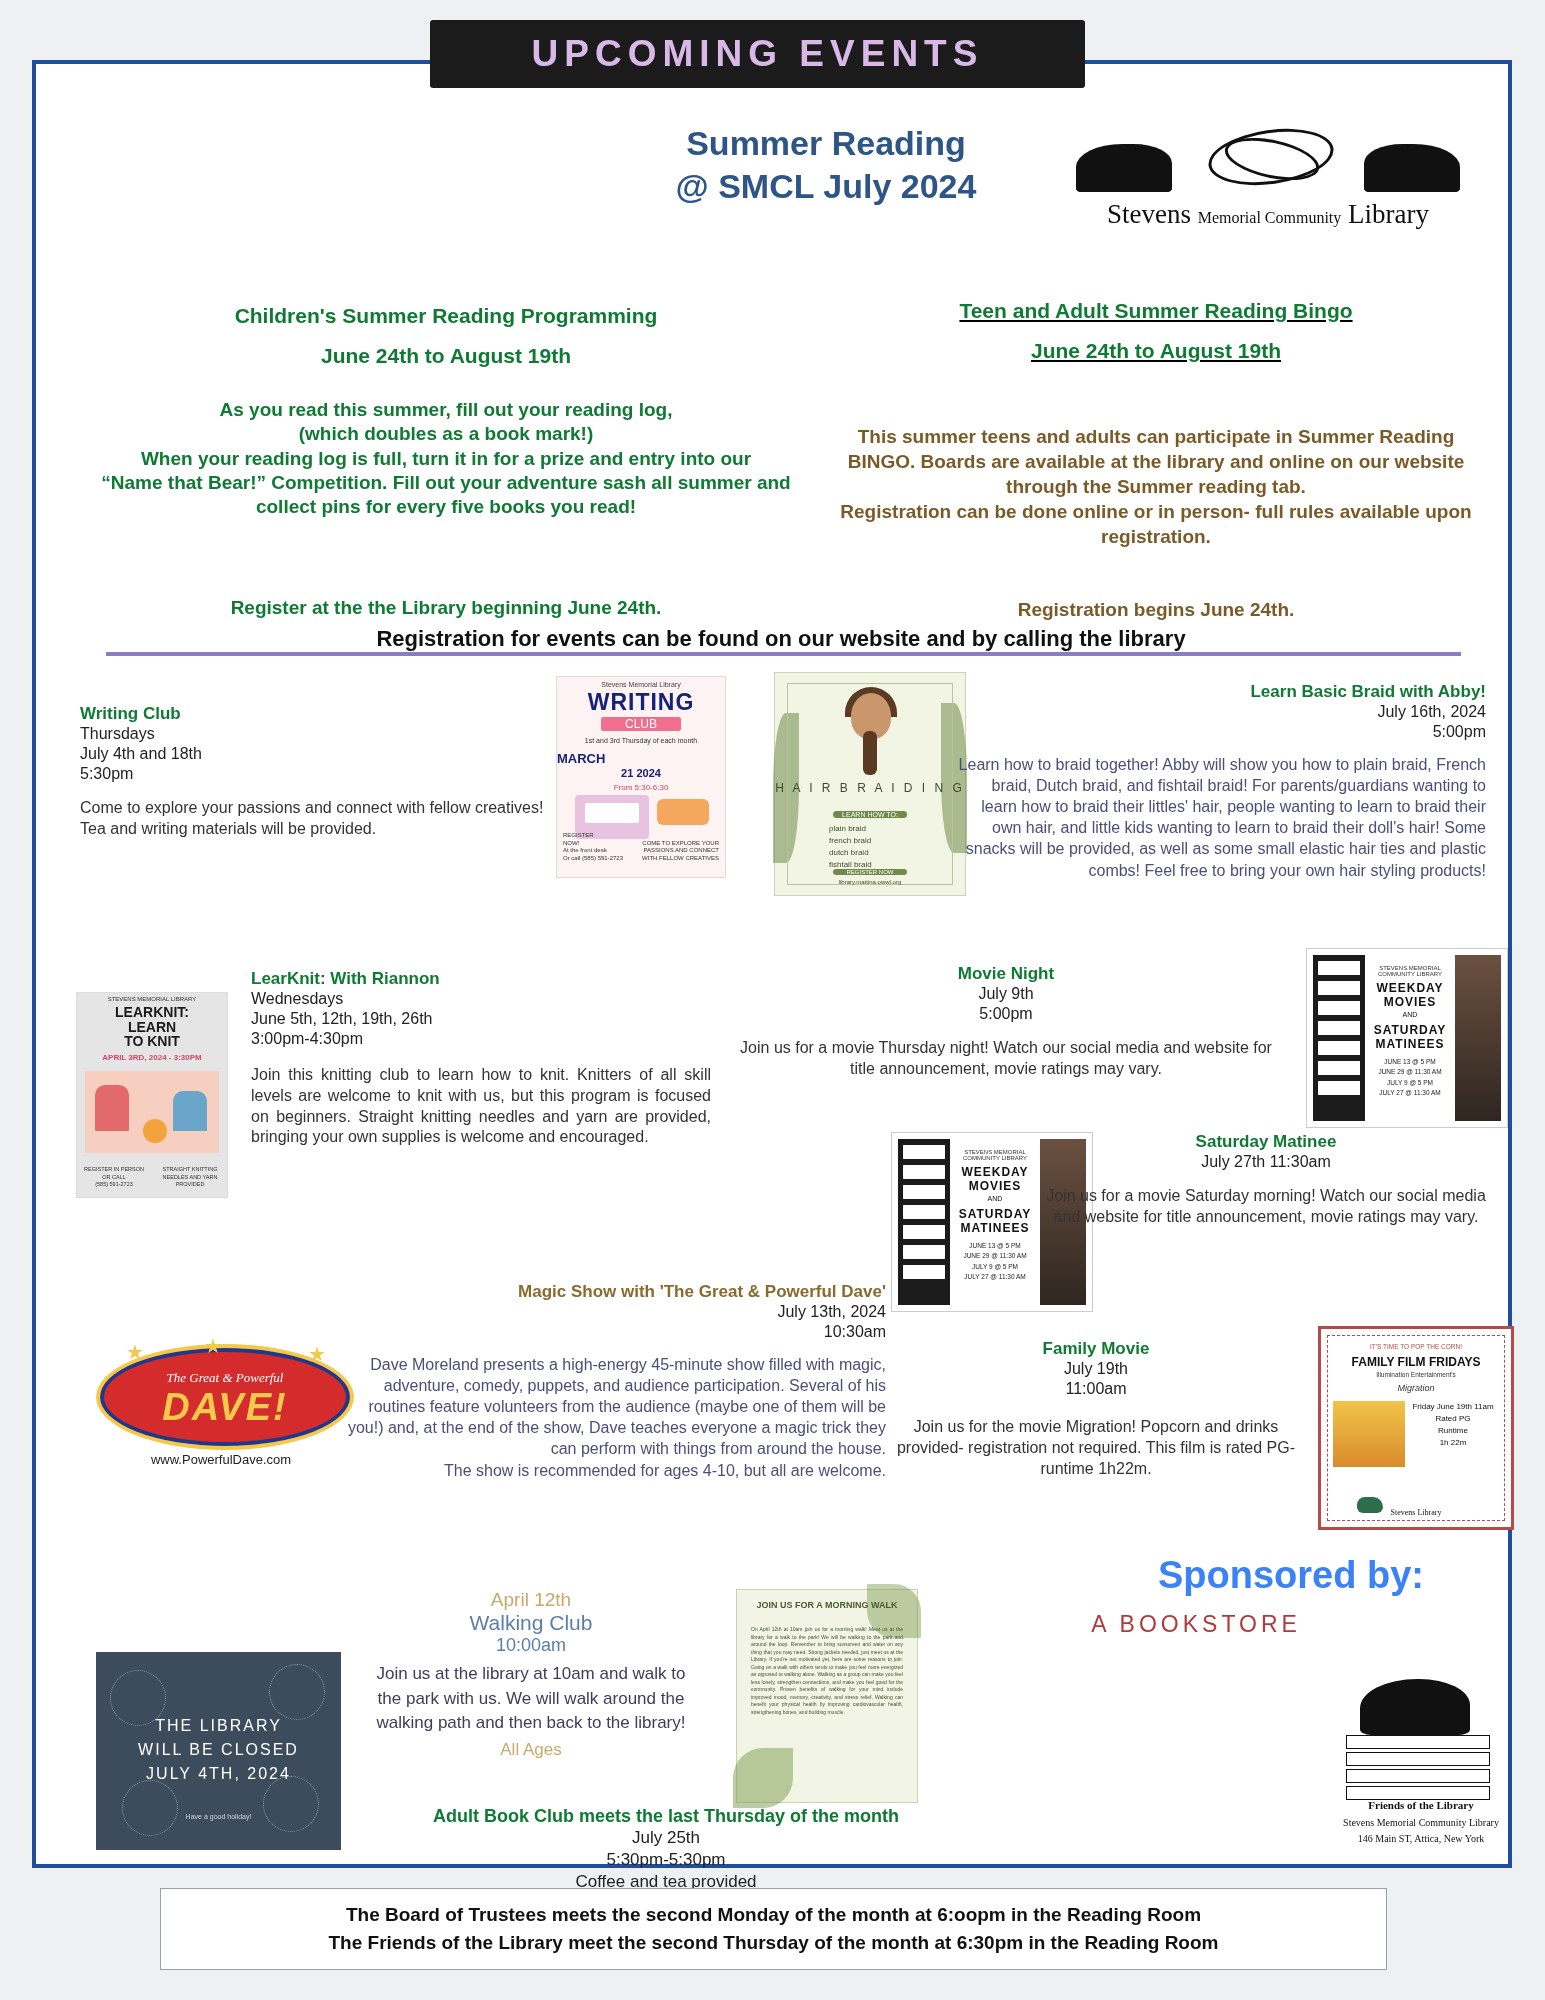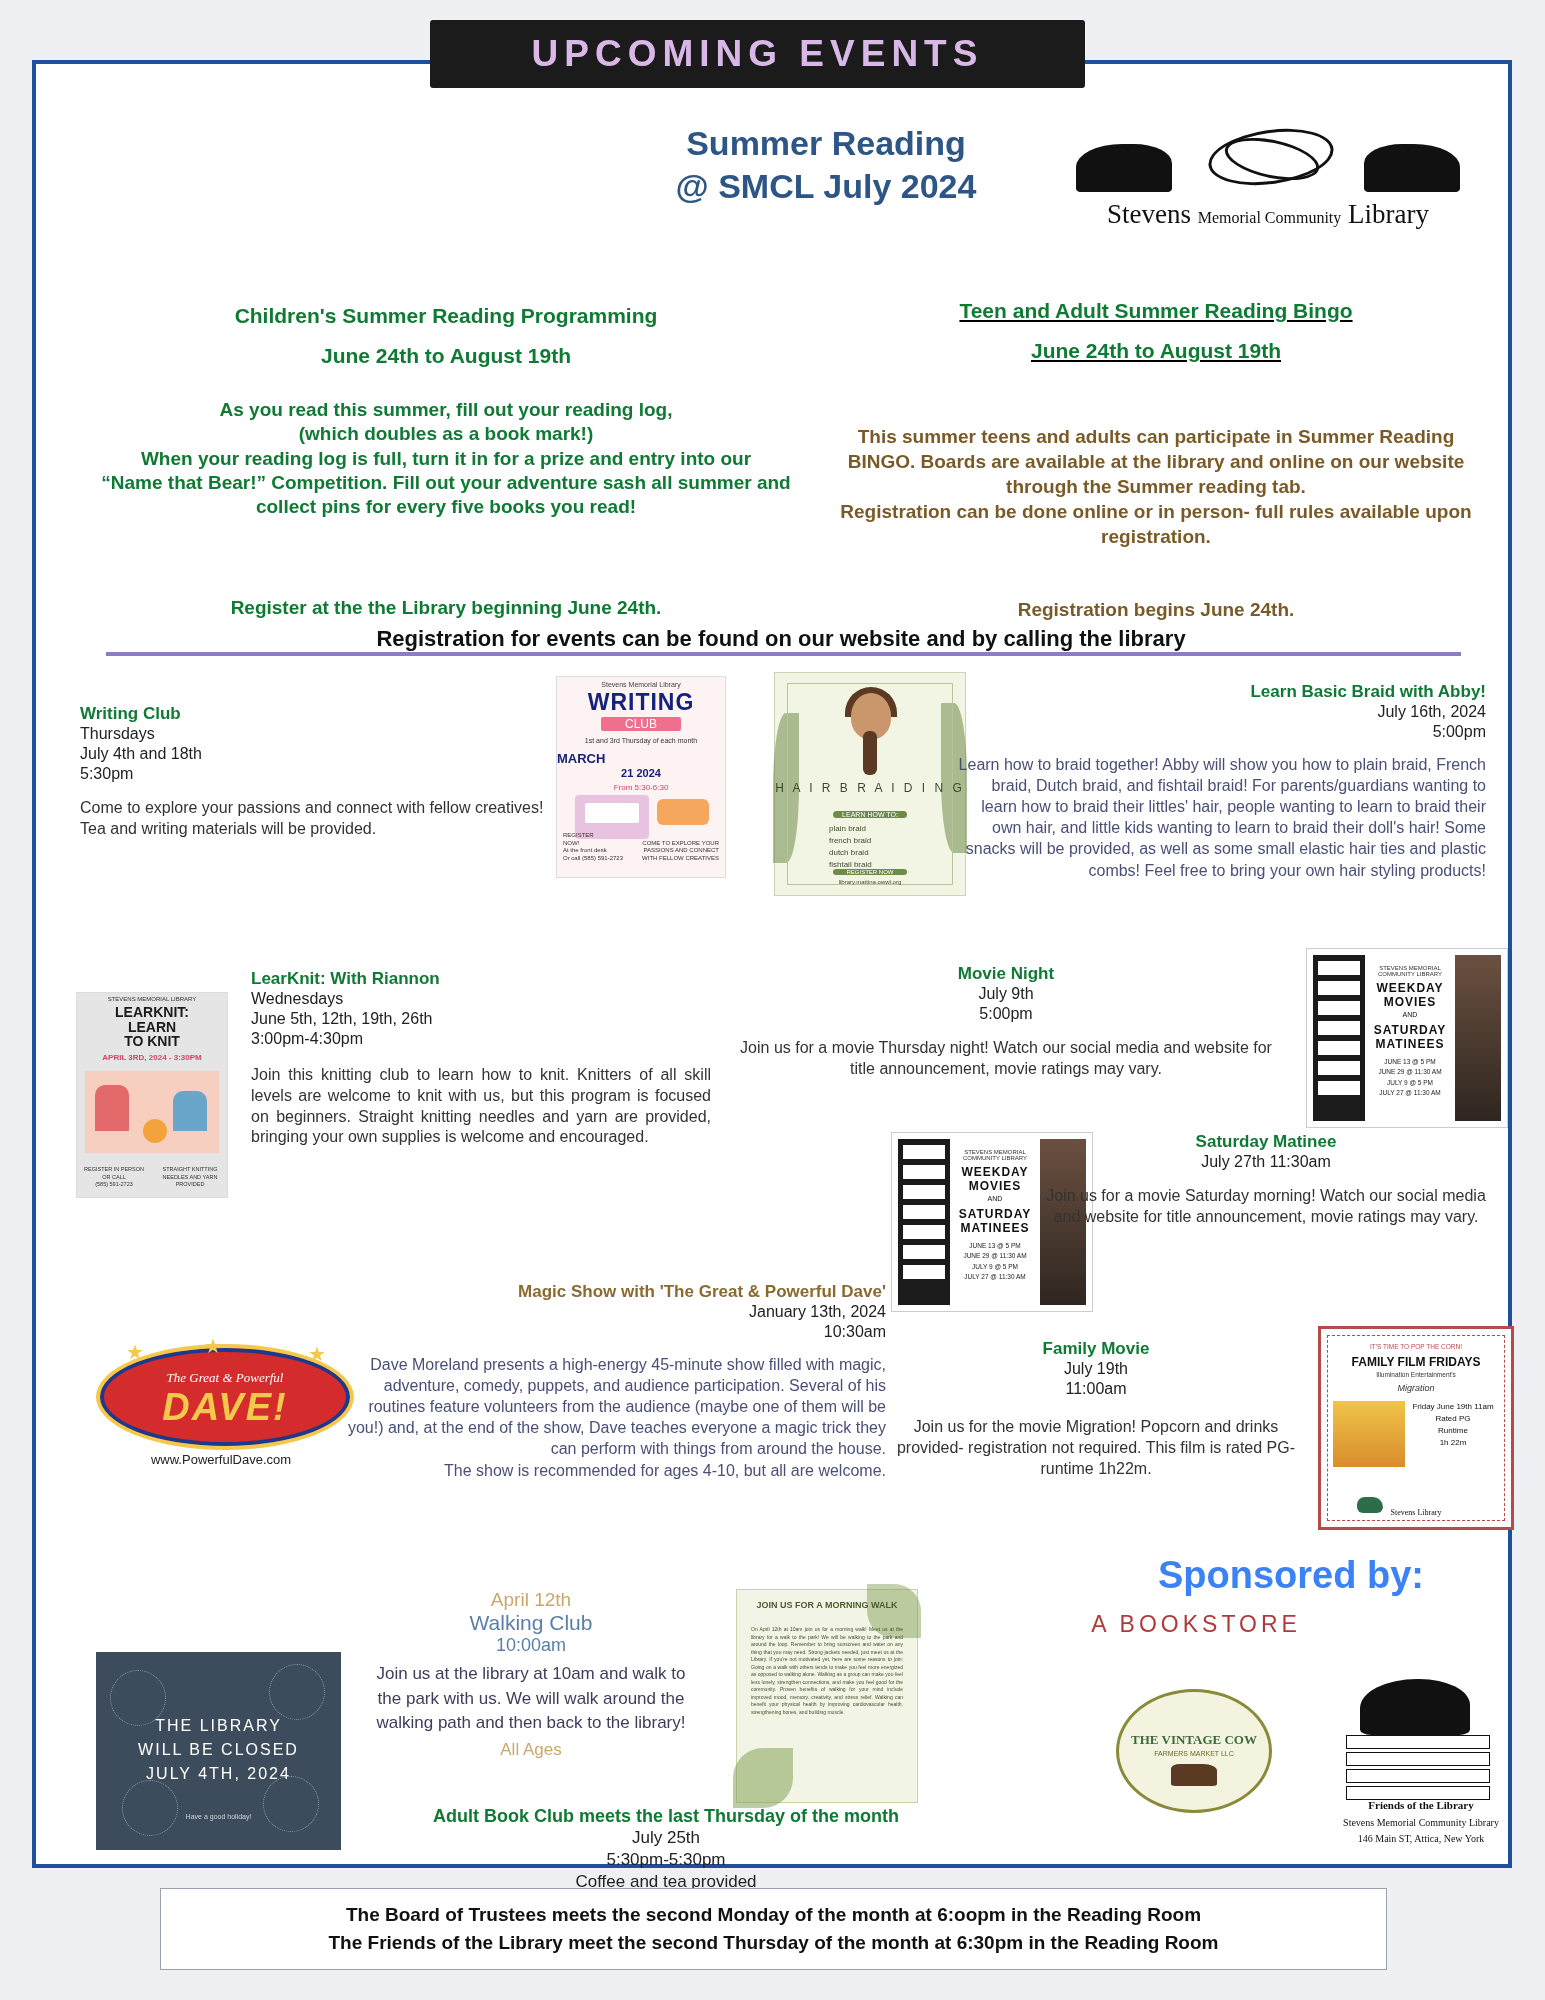--- a/index.html
+++ b/index.html
@@ -538,21 +538,21 @@
         <div class="dave-big">DAVE!</div>
       </div>
       <div class="star1">★</div>
       <div class="star2">★</div>
       <div class="star3">★</div>
       <div class="dave-url">www.PowerfulDave.com</div>
     </div>
 
     <div class="magic-block">
       <div class="ev-title ev-brown">Magic Show with 'The Great &amp; Powerful Dave'</div>
-      <div class="ev-meta">January 13th, 2024</div>
+      <div class="ev-meta">July 13th, 2024</div>
       <div class="ev-meta">10:30am</div>
       <div class="ev-desc-blue" style="margin-top:12px; white-space:pre-line;">Dave Moreland presents a high-energy 45-minute show filled with magic, adventure, comedy, puppets, and audience participation. Several of his routines feature volunteers from the audience (maybe one of them will be you!) and, at the end of the show, Dave teaches everyone a magic trick they can perform with things from around the house.
 The show is recommended for ages 4-10, but all are welcome.</div>
     </div>
 
     <div class="family-block">
       <div class="ev-title ev-green">Family Movie</div>
       <div class="ev-meta">July 19th</div>
       <div class="ev-meta">11:00am</div>
       <div class="ev-desc" style="margin-top:18px;">Join us for the movie Migration! Popcorn and drinks provided- registration not required.  This film is rated PG- runtime 1h22m.</div>
@@ -599,25 +599,20 @@
       <div class="wp2-leaf1"></div>
       <div class="wp2-leaf2"></div>
       <div class="wp2-t">JOIN US FOR A MORNING WALK</div>
       <div class="wp2-body">On April 12th at 10am join us for a morning walk! Meet us at the library for a walk to the park! We will be walking to the park and around the loop. Remember to bring sunscreen and water on any thing that you may need. Strong jackets needed, just meet us at the Library. If you're not motivated yet, here are some reasons to join: Going on a walk with others tends to make you feel more energized as opposed to walking alone. Walking as a group can make you feel less lonely, strengthen connections, and make you feel good for the community. Proven benefits of walking for your mind include improved mood, memory, creativity, and stress relief. Walking can benefit your physical health by improving cardiovascular health, strengthening bones, and building muscle.</div>
     </div>
 
     <div class="sponsor-title">Sponsored by:</div>
     <div class="authors-note">
       <div class="an-2">A BOOKSTORE</div>
     </div>
-    <div class="vintage-cow">
-      <div class="vc-band">THE VINTAGE COW</div>
-      <div class="vc-sub">FARMERS MARKET LLC</div>
-      <div class="vc-cow"></div>
-    </div>
     <div class="friends-logo">
       <div class="fl-cat"></div>
       <div class="fl-books">
           <i></i>
           <i></i>
           <i></i>
           <i></i>
         </div>
       <div class="fl-txt">
         <b>Friends of the Library</b><br>

